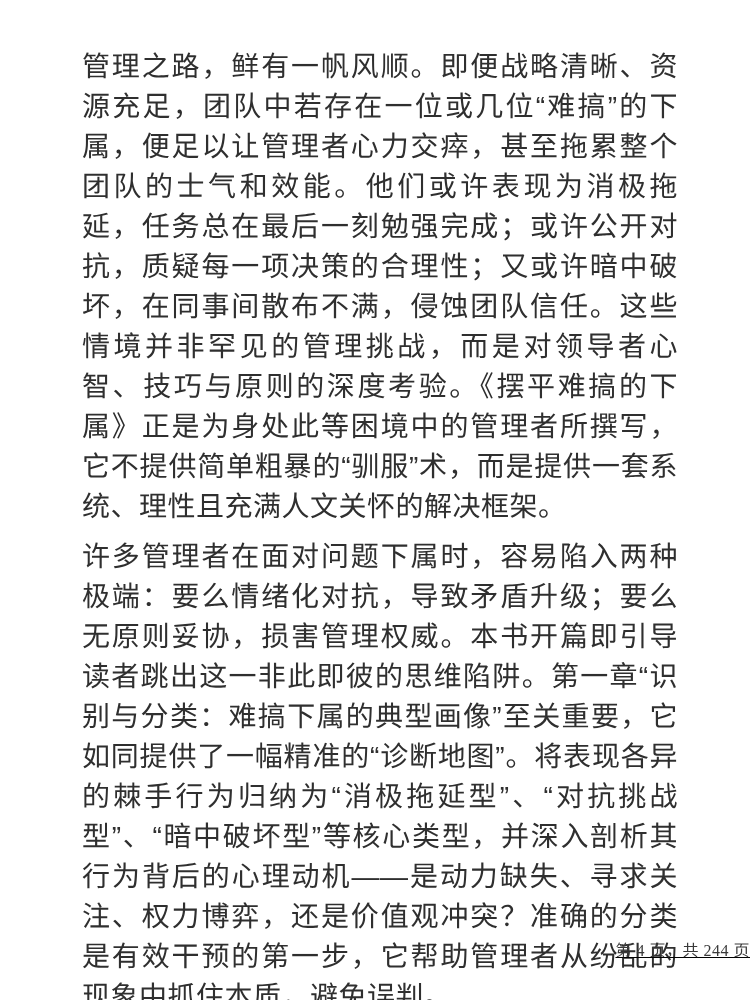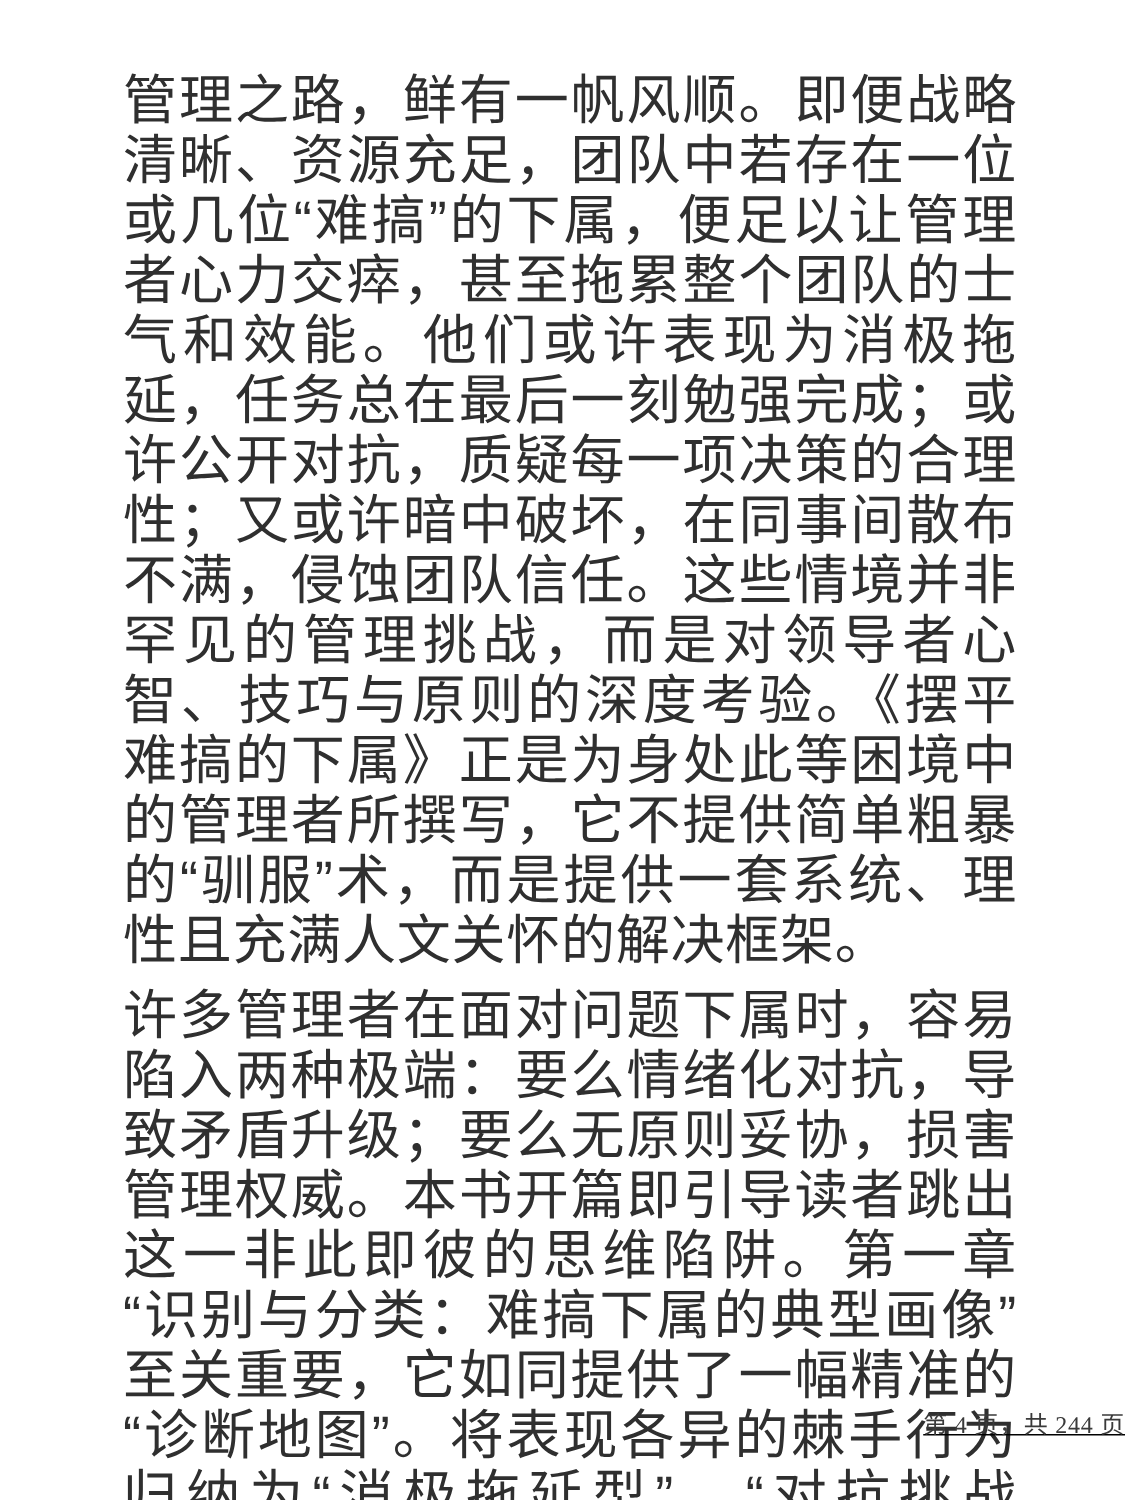--- a/index.html
+++ b/index.html
@@ -20,21 +20,21 @@
     background: #ffffff;
   }
   .content {
     position: absolute;
     left: 82px;
     top: 47px;
     width: 608px;
   }
   .content p {
     margin: 0 12px 10px 0;
-    font-size: 36px;
+    font-size: 28px;
     line-height: 40px;
     color: #2f2f2f;
     text-align: justify;
     text-justify: inter-character;
     letter-spacing: 0.5px;
     word-break: break-all;
   }
   .page-footer {
     position: absolute;
     left: 0;

